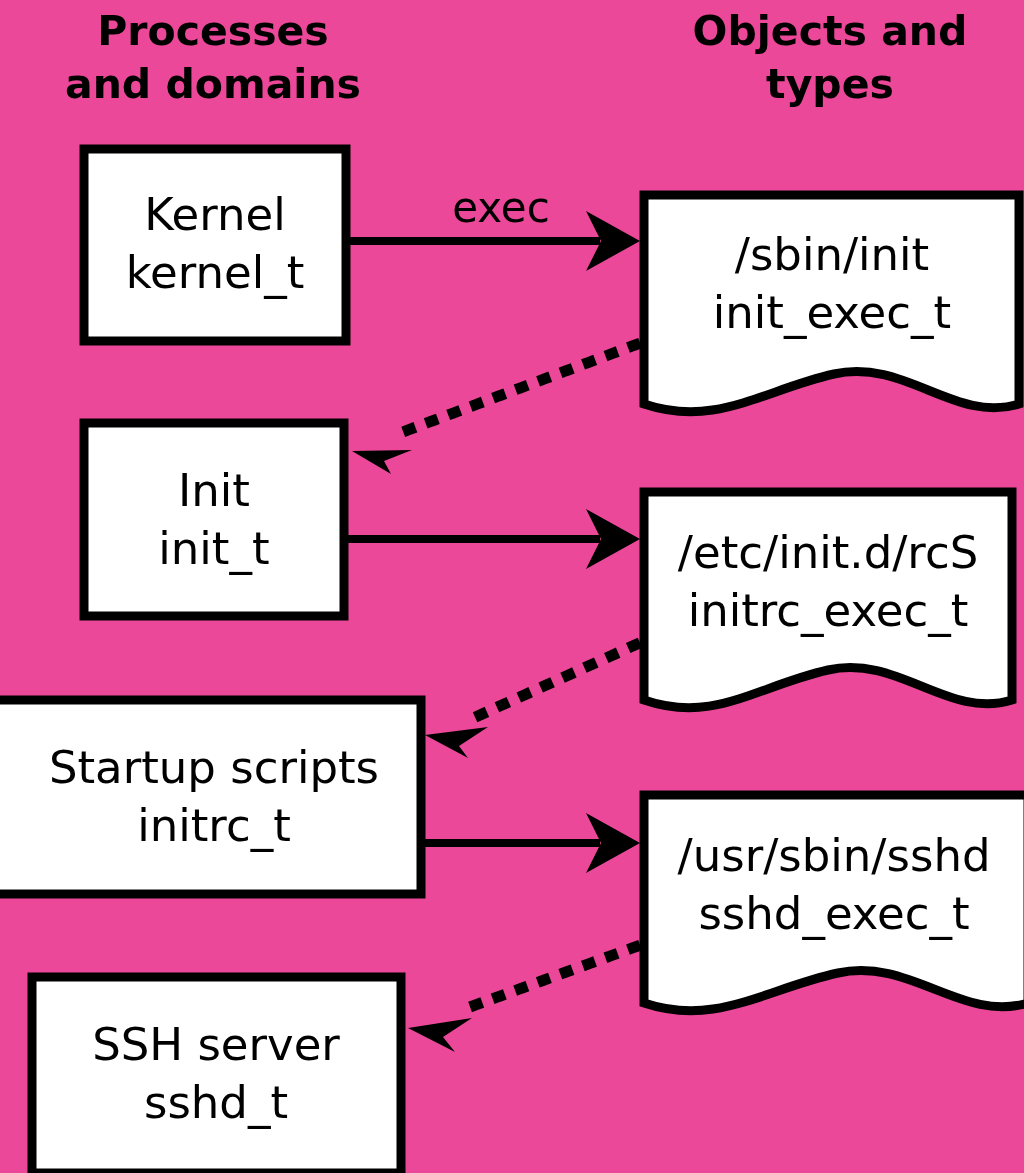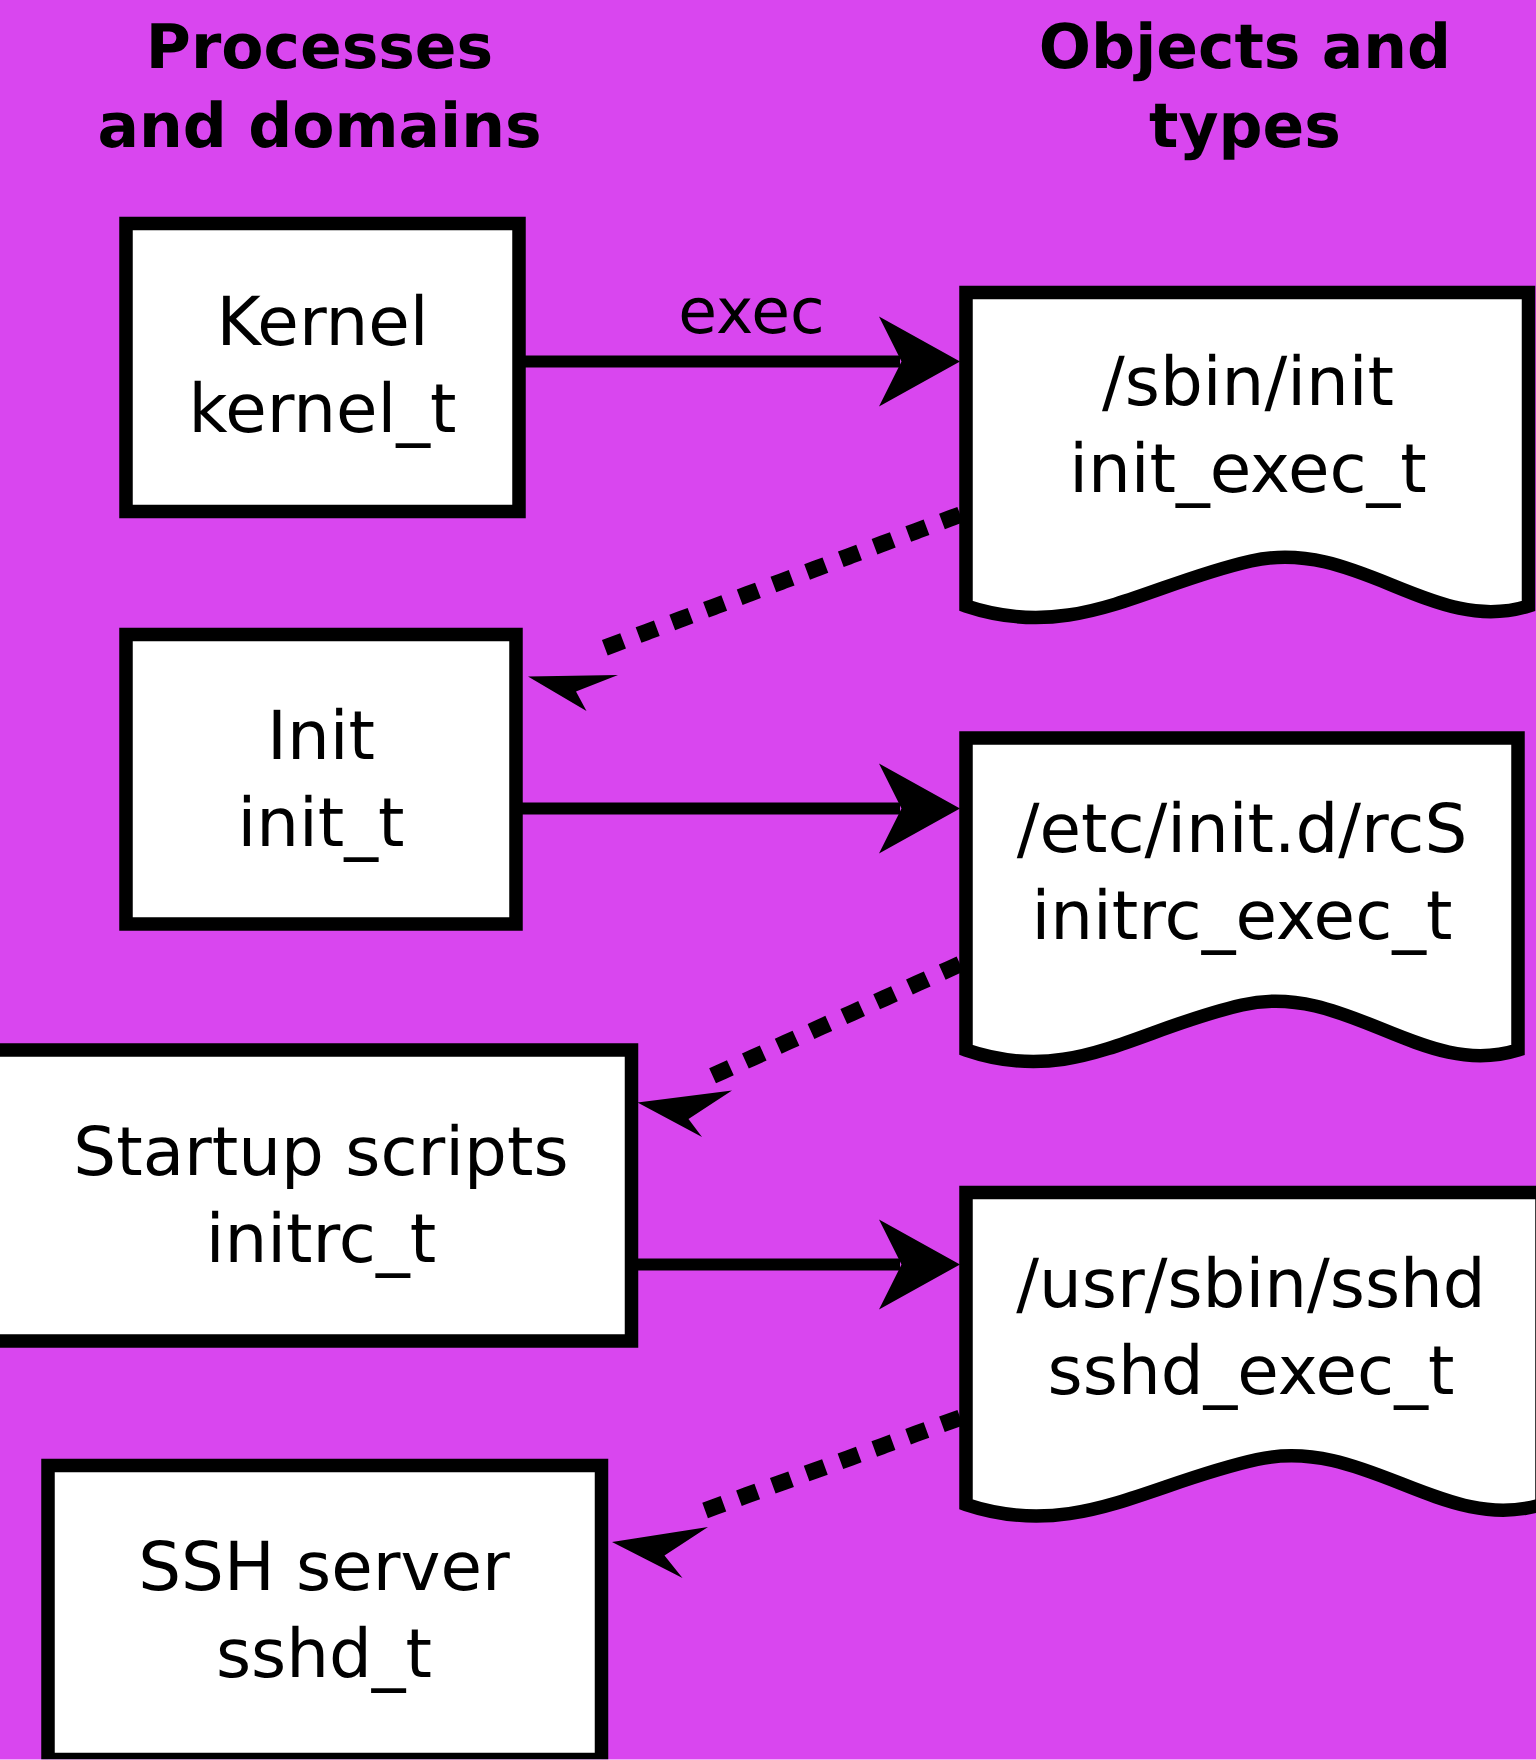--- a/index.html
+++ b/index.html
@@ -4,21 +4,21 @@
 <style>
   html, body {
     margin: 0;
     padding: 0;
     background: #ffffff;
   }
   #page {
     position: relative;
     width: 1024px;
     height: 1173px;
-    background: #d946ef;
+    background: #ec4899;
     overflow: hidden;
     font-family: "DejaVu Sans", sans-serif;
   }
   #diagram {
     position: absolute;
     top: 0;
     left: 0;
     width: 1024px;
     height: 1173px;
   }

